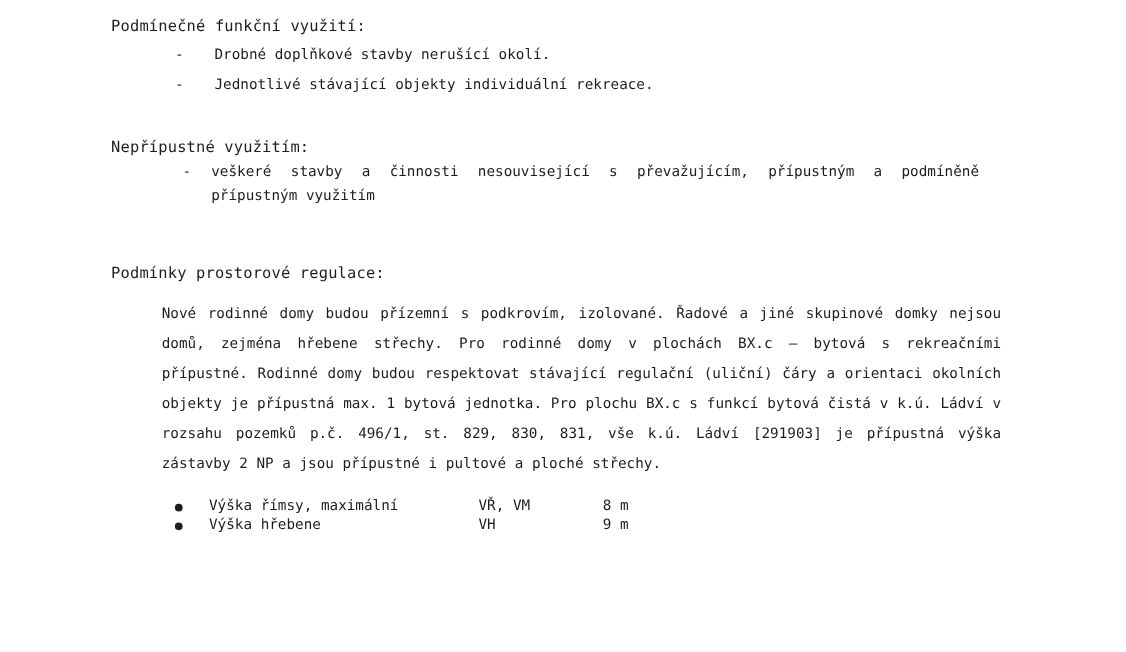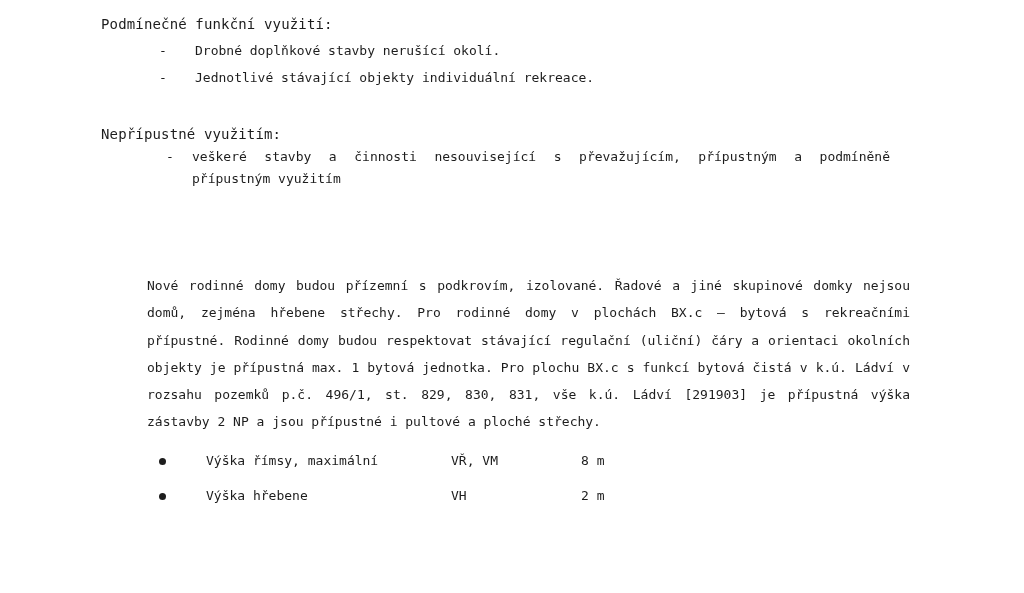--- a/index.html
+++ b/index.html
@@ -37,23 +37,23 @@
   .para .line { width: 763px; }
   .para .line.last { text-align: left; text-align-last: left; }
   .param-row {
     position: absolute; left: 159px; display: flex; align-items: flex-start;
     font-size: 13px; line-height: 16px;
   }
   .dot-icon {
     flex: 0 0 7px; width: 7px; height: 7px; border-radius: 50%;
     background: #1d1d1d; margin-top: 5px;
   }
-  .param-label { margin-left: 40px; flex: 0 0 245px; width: 245px; white-space: nowrap; }
+  .param-label { margin-left: 24px; flex: 0 0 245px; width: 245px; white-space: nowrap; }
   .param-code  { flex: 0 0 113px; width: 113px; white-space: nowrap; }
-  .param-value { white-space: nowrap; margin-left: 17px; }
+  .param-value { white-space: nowrap; }
 </style>
 </head>
 <body style="background: rgb(255, 255, 255);">
 
 <div class="doc" style="background: rgb(255, 255, 255); color: rgb(29, 29, 29);">
 
   <h2 class="heading" style="left:101px; top:16px">Podmínečné funkční využití:</h2>
 
   <div class="dash-row" style="left:159px; top:43px">
     <span class="dash-cell">-</span>
@@ -67,37 +67,38 @@
 
   <h2 class="heading" style="left:101px; top:126px">Nepřípustné využitím:</h2>
 
   <div class="dash-row" style="left:166px; top:149px">
     <span class="dash-cell-s2">-</span>
     <span class="s2-text jfull">veškeré stavby a činnosti nesouvisející s převažujícím, přípustným a podmíněně</span>
   </div>
 
   <div class="plain-line" style="left:192px; top:171px">přípustným využitím</div>
 
+  <h2 class="heading" style="left:101px; top:241px">Podmínky prostorové regulace:</h2>
 
   <div class="para">
     <div class="line jfull">Nové rodinné domy budou přízemní s podkrovím, izolované. Řadové a jiné skupinové domky nejsou</div>
     <div class="line jfull">domů, zejména hřebene střechy. Pro rodinné domy v plochách BX.c – bytová s rekreačními</div>
     <div class="line jfull">přípustné. Rodinné domy budou respektovat stávající regulační (uliční) čáry a orientaci okolních</div>
     <div class="line jfull">objekty je přípustná max. 1 bytová jednotka. Pro plochu BX.c s funkcí bytová čistá v k.ú. Ládví v</div>
     <div class="line jfull">rozsahu pozemků p.č. 496/1, st. 829, 830, 831, vše k.ú. Ládví [291903] je přípustná výška</div>
     <div class="line last">zástavby 2 NP a jsou přípustné i pultové a ploché střechy.</div>
   </div>
 
   <div class="param-row" style="top:453px">
     <span class="dot-icon" style="background: rgb(29, 29, 29);"></span>
     <span class="param-label">Výška římsy, maximální</span>
     <span class="param-code">VŘ, VM</span>
     <span class="param-value">8 m</span>
   </div>
 
-  <div class="param-row" style="top:488px">
+  <div class="param-row" style="top:470px">
     <span class="dot-icon" style="background: rgb(29, 29, 29);"></span>
     <span class="param-label">Výška hřebene</span>
     <span class="param-code">VH</span>
-    <span class="param-value">2 m</span>
+    <span class="param-value">9 m</span>
   </div>
 
 </div>
 
 </body></html>

